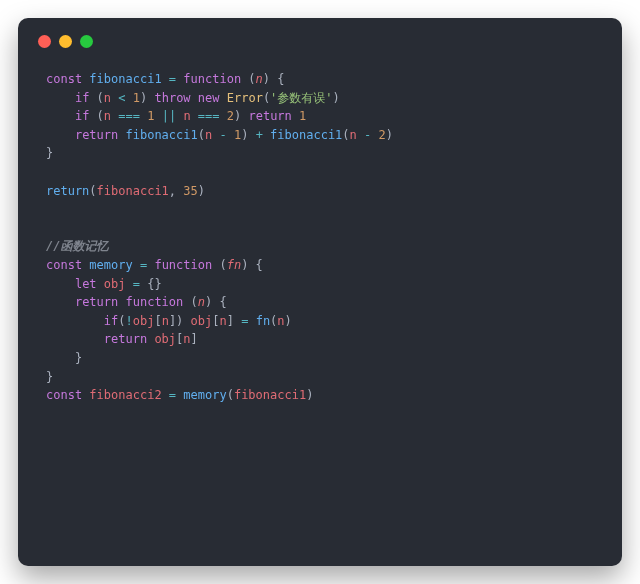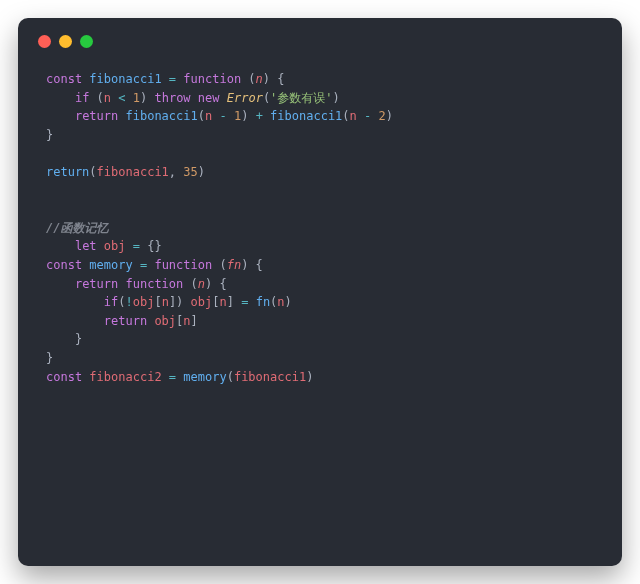--- a/index.html
+++ b/index.html
@@ -36,50 +36,51 @@
       font-size: 12px;
       line-height: 1.55;
       font-family: 'Menlo', 'Monaco', 'Consolas', monospace;
     }
     .code-line {
       white-space: pre;
       display: block;
     }
     .c-kw     { color: #c678dd; }
     .c-fn     { color: #61afef; }
-    .c-id     { color: #e5c07b; font-style: italic; }
+    .c-id     { color: #e5c07b; }
     .c-param  { color: #e06c75; font-style: italic; }
     .c-prop   { color: #e06c75; }
     .c-op     { color: #56b6c2; }
     .c-num    { color: #d19a66; }
     .c-str    { color: #98c379; }
     .c-def    { color: #abb2bf; }
     .c-cmt    { color: #7f848e; font-style: italic; font-weight: bold; }
   </style>
 </head>
 <body>
 
 <div class="window">
   <div class="titlebar">
     <div class="dot dot-red"></div>
     <div class="dot dot-yellow"></div>
     <div class="dot dot-green"></div>
   </div>
   <div class="code-area" id="code-area">
       <span class="code-line"><span class="c-kw">const</span> <span class="c-fn">fibonacci1</span> <span class="c-op">=</span> <span class="c-kw">function</span> <span class="c-def">(</span><span class="c-param">n</span><span class="c-def">) {</span></span>
       <span class="code-line">    <span class="c-kw">if</span> <span class="c-def">(</span><span class="c-prop">n</span> <span class="c-op">&lt;</span> <span class="c-num">1</span><span class="c-def">)</span> <span class="c-kw">throw</span> <span class="c-kw">new</span> <span class="c-id">Error</span><span class="c-def">(</span><span class="c-str">'参数有误'</span><span class="c-def">)</span></span>
+      <span class="code-line">    <span class="c-kw">if</span> <span class="c-def">(</span><span class="c-prop">n</span> <span class="c-op">===</span> <span class="c-num">1</span> <span class="c-op">||</span> <span class="c-prop">n</span> <span class="c-op">===</span> <span class="c-num">2</span><span class="c-def">)</span> <span class="c-kw">return</span> <span class="c-num">1</span></span>
       <span class="code-line">    <span class="c-kw">return</span> <span class="c-fn">fibonacci1</span><span class="c-def">(</span><span class="c-prop">n</span> <span class="c-op">-</span> <span class="c-num">1</span><span class="c-def">)</span> <span class="c-op">+</span> <span class="c-fn">fibonacci1</span><span class="c-def">(</span><span class="c-prop">n</span> <span class="c-op">-</span> <span class="c-num">2</span><span class="c-def">)</span></span>
       <span class="code-line"><span class="c-def">}</span></span>
       <span class="code-line">&nbsp;</span>
       <span class="code-line"><span class="c-fn">return</span><span class="c-def">(</span><span class="c-prop">fibonacci1</span><span class="c-def">,</span> <span class="c-num">35</span><span class="c-def">)</span></span>
       <span class="code-line">&nbsp;</span>
       <span class="code-line">&nbsp;</span>
       <span class="code-line"><span class="c-cmt">//函数记忆</span></span>
+      <span class="code-line"><span class="c-kw">const</span> <span class="c-fn">memory</span> <span class="c-op">=</span> <span class="c-kw">function</span> <span class="c-def">(</span><span class="c-param">fn</span><span class="c-def">) {</span></span>
       <span class="code-line">    <span class="c-kw">let</span> <span class="c-prop">obj</span> <span class="c-op">=</span> <span class="c-def">{}</span></span>
-      <span class="code-line"><span class="c-kw">const</span> <span class="c-fn">memory</span> <span class="c-op">=</span> <span class="c-kw">function</span> <span class="c-def">(</span><span class="c-param">fn</span><span class="c-def">) {</span></span>
       <span class="code-line">    <span class="c-kw">return</span> <span class="c-kw">function</span> <span class="c-def">(</span><span class="c-param">n</span><span class="c-def">) {</span></span>
       <span class="code-line">        <span class="c-kw">if</span><span class="c-def">(</span><span class="c-op">!</span><span class="c-prop">obj</span><span class="c-def">[</span><span class="c-prop">n</span><span class="c-def">])</span> <span class="c-prop">obj</span><span class="c-def">[</span><span class="c-prop">n</span><span class="c-def">]</span> <span class="c-op">=</span> <span class="c-fn">fn</span><span class="c-def">(</span><span class="c-prop">n</span><span class="c-def">)</span></span>
       <span class="code-line">        <span class="c-kw">return</span> <span class="c-prop">obj</span><span class="c-def">[</span><span class="c-prop">n</span><span class="c-def">]</span></span>
       <span class="code-line">    <span class="c-def">}</span></span>
       <span class="code-line"><span class="c-def">}</span></span>
       <span class="code-line"><span class="c-kw">const</span> <span class="c-prop">fibonacci2</span> <span class="c-op">=</span> <span class="c-fn">memory</span><span class="c-def">(</span><span class="c-prop">fibonacci1</span><span class="c-def">)</span></span>
     </div>
 </div>
 
 </body></html>

